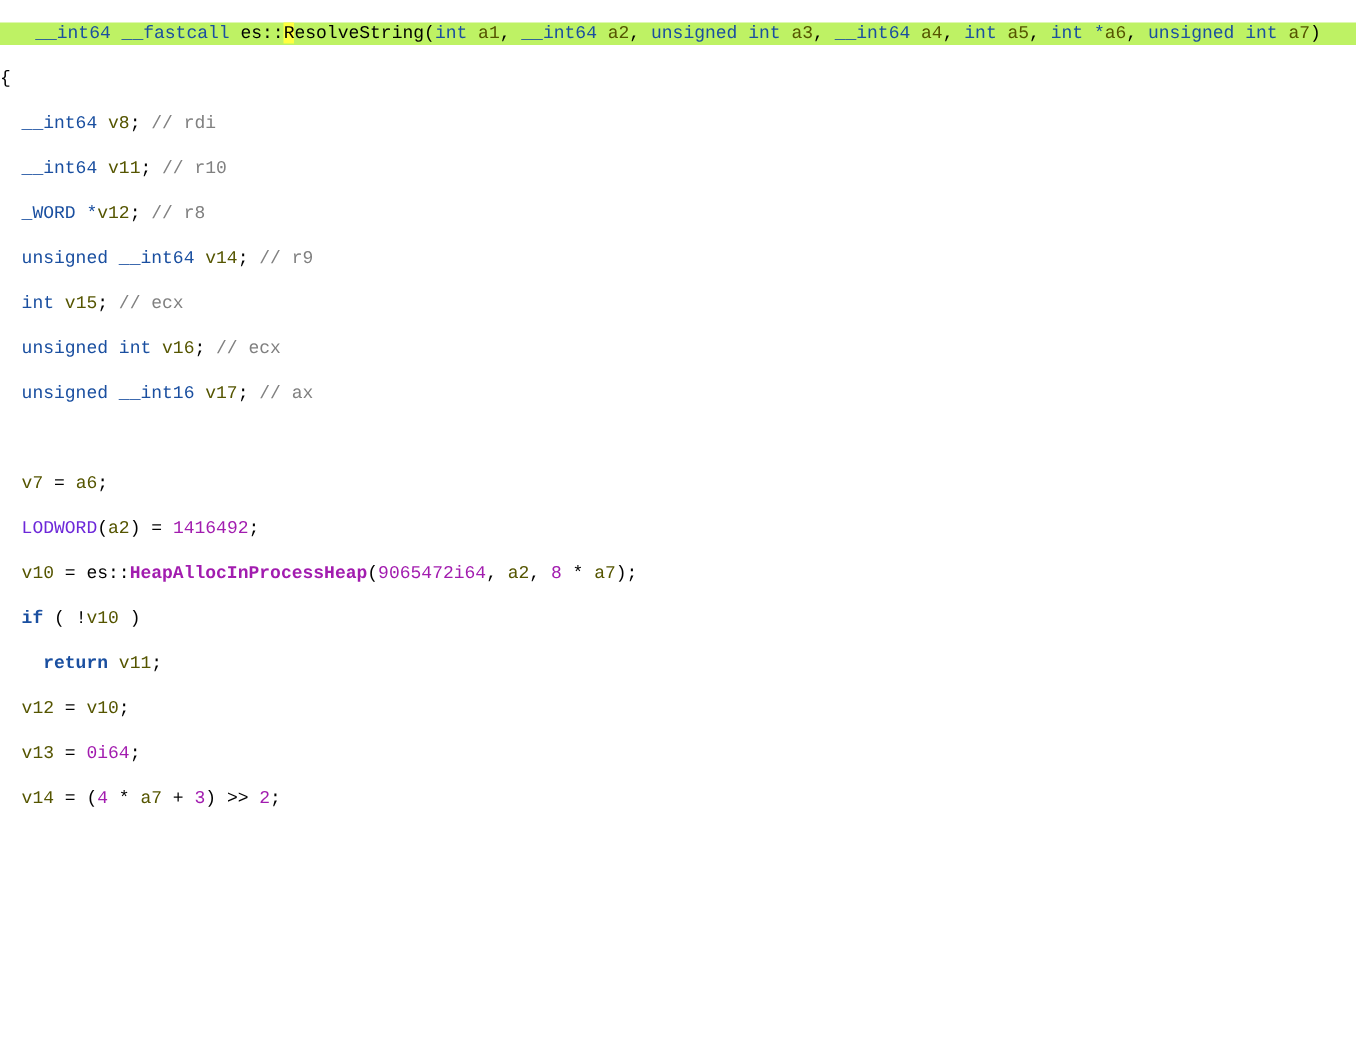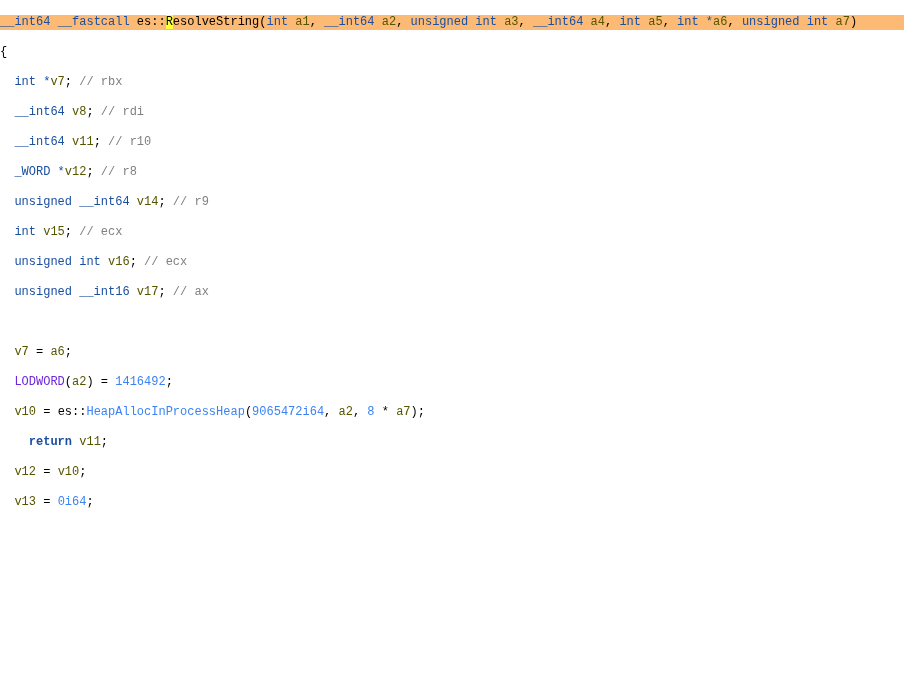--- a/index.html
+++ b/index.html
@@ -15,56 +15,58 @@
   }
   .code-area {
     white-space: pre;
     padding: 0;
   }
   .line {
     display: block;
     min-height: 15px;
   }
   .line.hl {
-    background: #fdba74;
+    background: #bef264;
+    text-align: center;
   }
   .c-type   { color: #1a4fa0; }   
   .c-kw     { color: #1a4fa0; font-weight: bold; } 
-  .c-num    { color: #3b82f6; }   
+  .c-num    { color: #a21caf; }   
   .c-var    { color: #555500; }   
-  .c-func   { color: #3b82f6; }
+  .c-func   { color: #a21caf; font-weight: bold; }
   .c-cmt    { color: #808080; }
   .c-macro  { color: #6d28d9; }
   .cursor-box {
     background: #ffff40;
     display: inline;
   }
   .ns { color: #000000; }
 </style>
 </head>
 <body>
 
 <div class="code-area">
 <span class="line hl"><span class="c-type">__int64</span> <span class="c-type">__fastcall</span> <span class="ns">es</span>::<span class="cursor-box">R</span><span class="ns">esolveString</span>(<span class="c-type">int</span> <span class="c-var">a1</span>, <span class="c-type">__int64</span> <span class="c-var">a2</span>, <span class="c-type">unsigned int</span> <span class="c-var">a3</span>, <span class="c-type">__int64</span> <span class="c-var">a4</span>, <span class="c-type">int</span> <span class="c-var">a5</span>, <span class="c-type">int *</span><span class="c-var">a6</span>, <span class="c-type">unsigned int</span> <span class="c-var">a7</span>)</span>
 <span class="line">{</span>
-<span class="line">  <span class="c-type">int *</span><span class="c-var">v7</span>; <span class="c-cmt">// rbx</span></span>
 <span class="line">  <span class="c-type">__int64</span> <span class="c-var">v8</span>; <span class="c-cmt">// rdi</span></span>
 <span class="line">  <span class="c-type">__int64</span> <span class="c-var">v11</span>; <span class="c-cmt">// r10</span></span>
 <span class="line">  <span class="c-type">_WORD *</span><span class="c-var">v12</span>; <span class="c-cmt">// r8</span></span>
 <span class="line">  <span class="c-type">unsigned __int64</span> <span class="c-var">v14</span>; <span class="c-cmt">// r9</span></span>
 <span class="line">  <span class="c-type">int</span> <span class="c-var">v15</span>; <span class="c-cmt">// ecx</span></span>
 <span class="line">  <span class="c-type">unsigned int</span> <span class="c-var">v16</span>; <span class="c-cmt">// ecx</span></span>
 <span class="line">  <span class="c-type">unsigned __int16</span> <span class="c-var">v17</span>; <span class="c-cmt">// ax</span></span>
 <span class="line"> </span>
 <span class="line">  <span class="c-var">v7</span> = <span class="c-var">a6</span>;</span>
 <span class="line">  <span class="c-macro">LODWORD</span>(<span class="c-var">a2</span>) = <span class="c-num">1416492</span>;</span>
 <span class="line">  <span class="c-var">v10</span> = <span class="ns">es</span>::<span class="c-func">HeapAllocInProcessHeap</span>(<span class="c-num">9065472i64</span>, <span class="c-var">a2</span>, <span class="c-num">8</span> * <span class="c-var">a7</span>);</span>
+<span class="line">  <span class="c-kw">if</span> ( <span>!</span><span class="c-var">v10</span> )</span>
 <span class="line">    <span class="c-kw">return</span> <span class="c-var">v11</span>;</span>
 <span class="line">  <span class="c-var">v12</span> = <span class="c-var">v10</span>;</span>
 <span class="line">  <span class="c-var">v13</span> = <span class="c-num">0i64</span>;</span>
+<span class="line">  <span class="c-var">v14</span> = (<span class="c-num">4</span> * <span class="c-var">a7</span> + <span class="c-num">3</span>) &gt;&gt; <span class="c-num">2</span>;</span>
 
 
 
 
 
 
 
 
 
 

